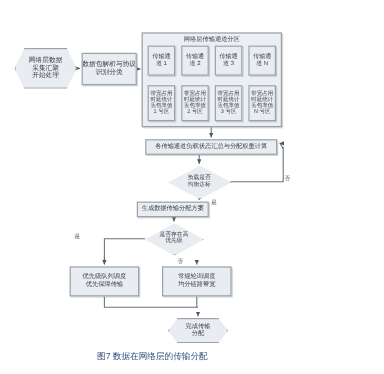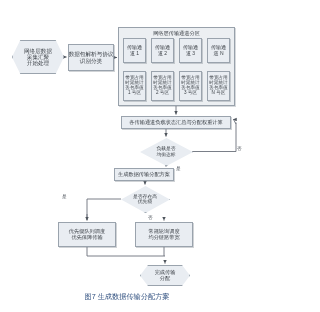--- a/index.html
+++ b/index.html
@@ -241,15 +241,15 @@
       </div>
     </div>
 
   <div id="labels-layer">
       <div class="edge-label" style="left: 237px; top: 146px; font-size: 4.6px;">否</div>
       <div class="edge-label" style="left: 176px; top: 166px; font-size: 4.6px;">是</div>
       <div class="edge-label" style="left: 62px; top: 194px; font-size: 4.6px;">是</div>
       <div class="edge-label" style="left: 148px; top: 215px; font-size: 4.6px;">否</div>
     </div>
 
-  <div class="caption" style="top: 292px; font-size: 7.2px;">图7 生成数据传输分配方案</div>
+  <div class="caption" style="top: 292px; font-size: 7.2px;">图7 数据在网络层的传输分配</div>
 
 </div>
 
 </body></html>

